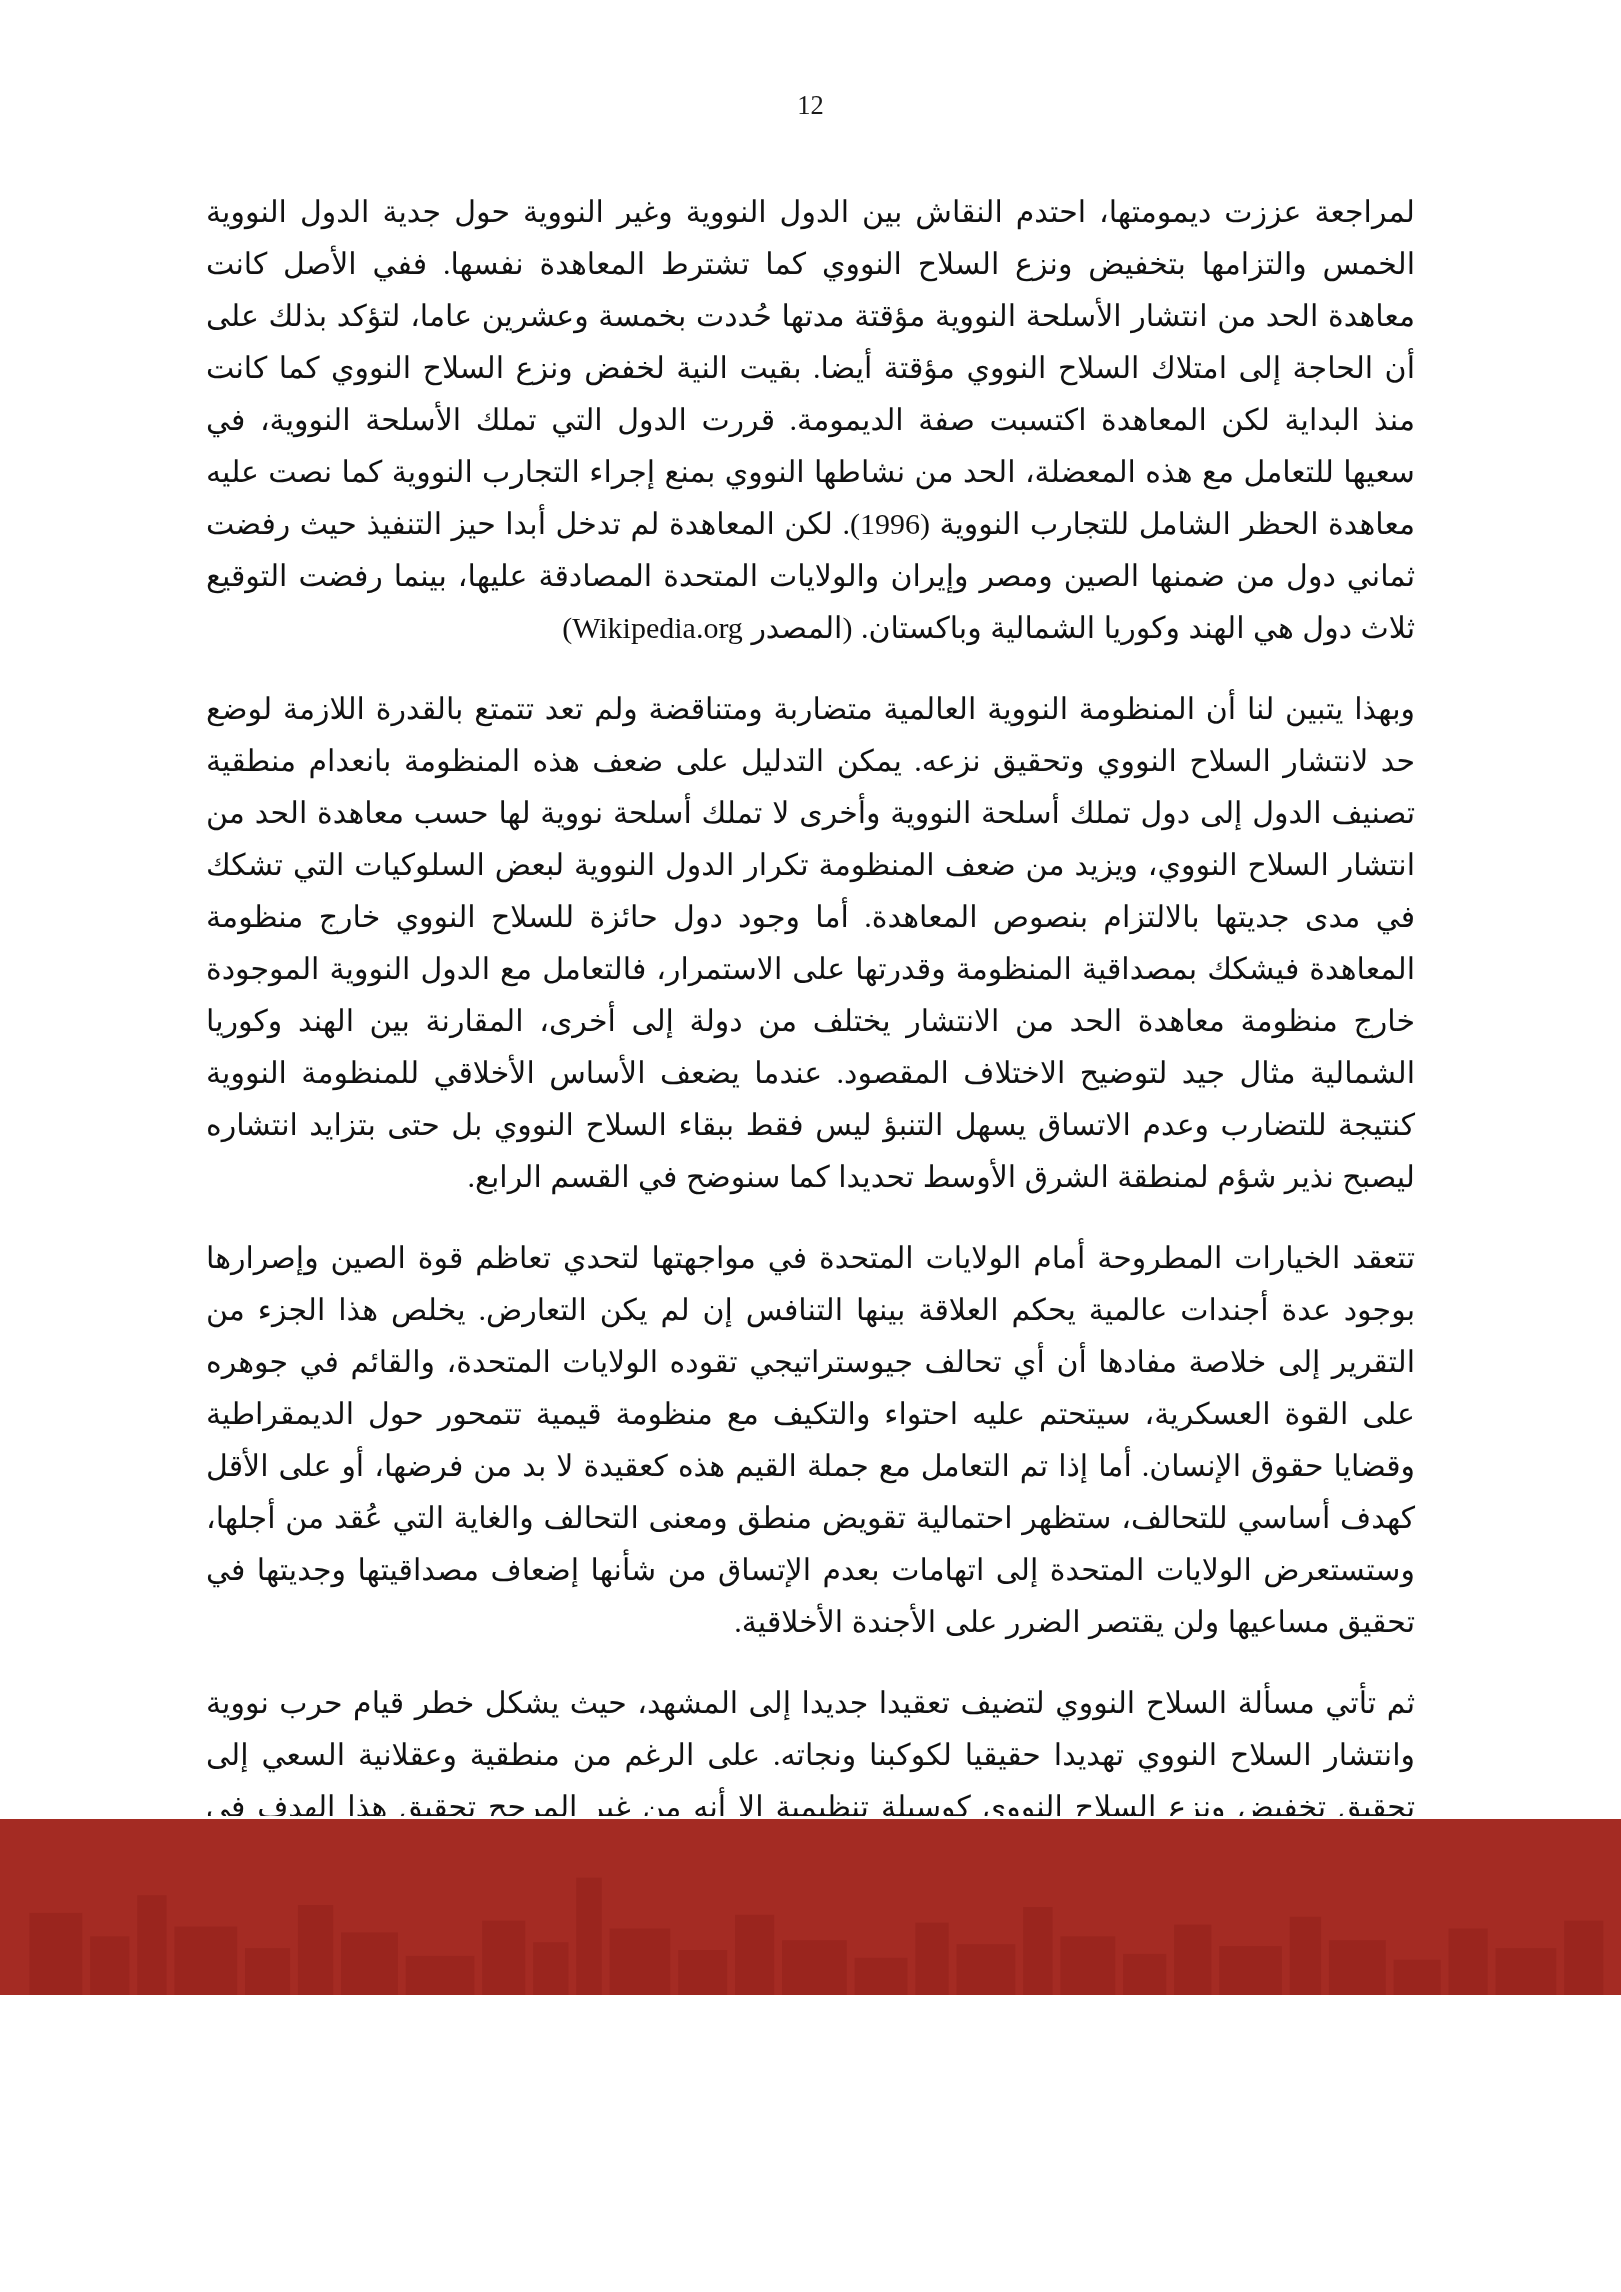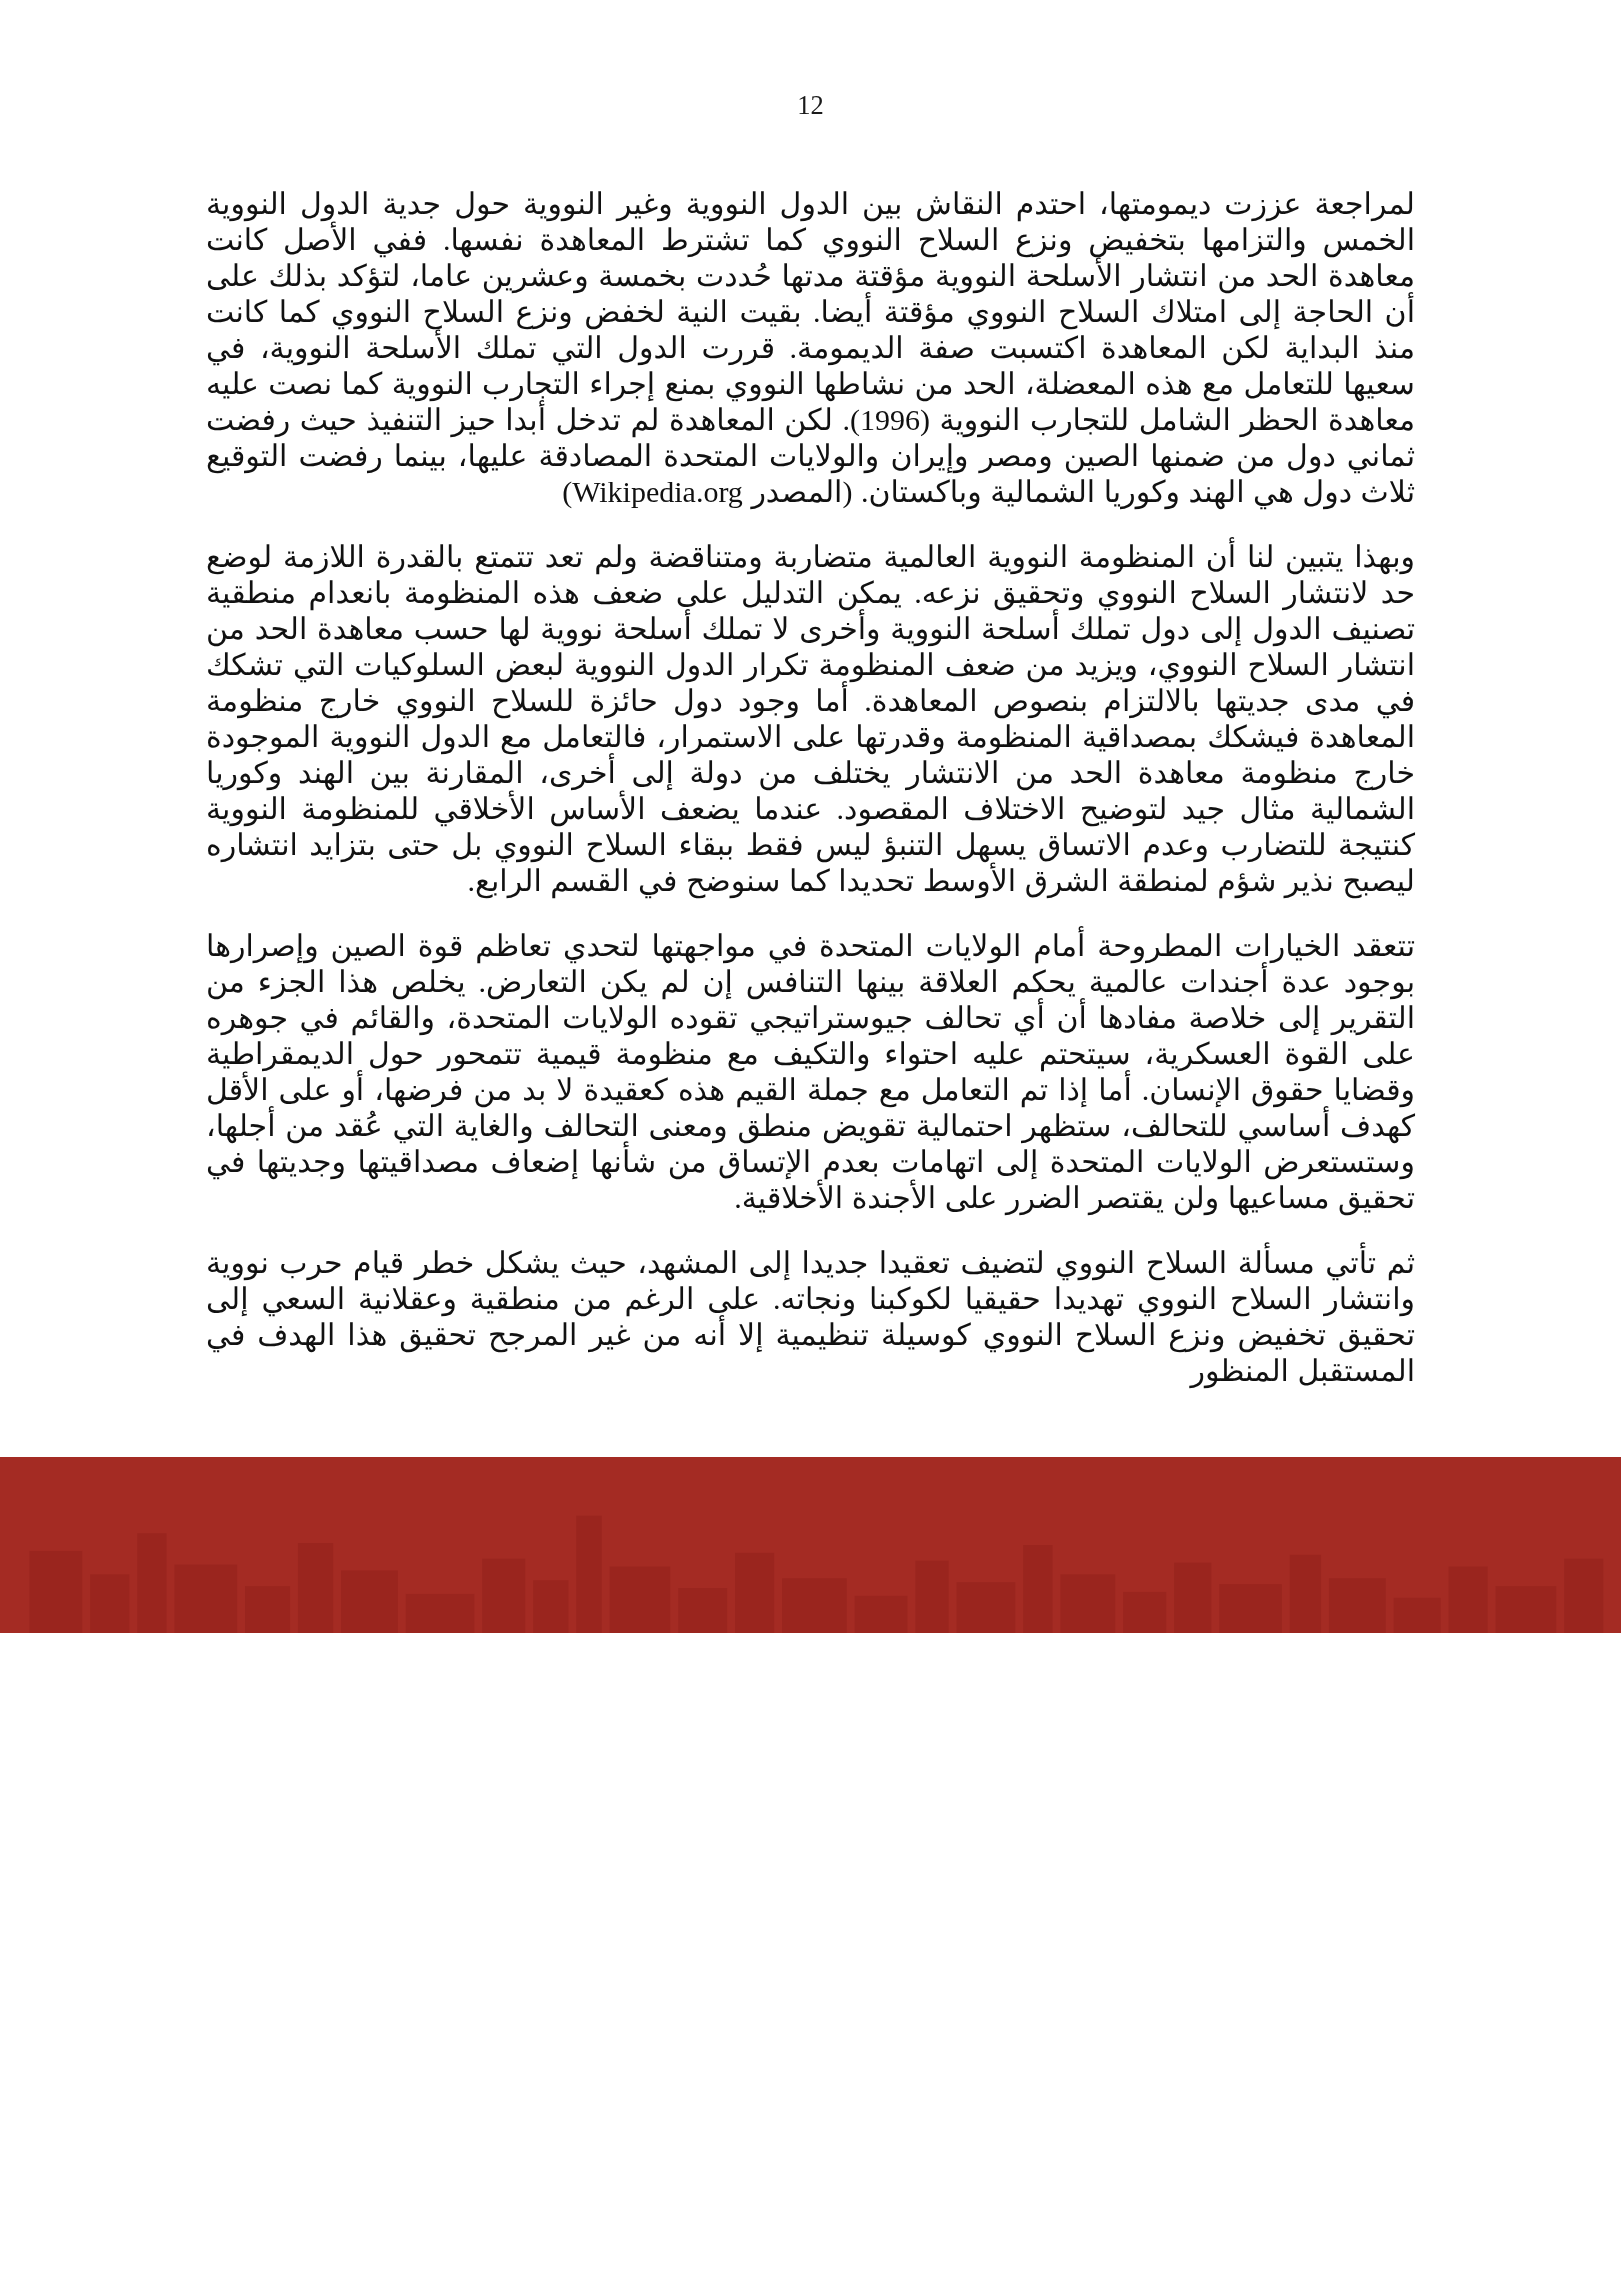--- a/index.html
+++ b/index.html
@@ -3,21 +3,21 @@
 <meta charset="utf-8">
 <style>
   html, body {
     margin: 0;
     padding: 0;
     background: #ffffff;
   }
   .page {
     position: relative;
     width: 1621px;
-    height: 1633px;
+    height: 1995px;
     background: #ffffff;
     overflow: hidden;
     font-family: "Liberation Serif", "DejaVu Serif", serif;
   }
   .page-number {
     position: absolute;
     top: 90px;
     left: 0;
     width: 1621px;
     text-align: center;
@@ -29,21 +29,21 @@
     position: absolute;
     top: 186px;
     right: 206px;
     left: 206px;
     direction: rtl;
     text-align: justify;
     text-align-last: right;
   }
   .para {
     font-size: 30px;
-    line-height: 36px;
+    line-height: 52px;
     color: #111111;
     margin: 0 0 29px 0;
     text-align: justify;
     text-align-last: right;
     word-spacing: 1px;
   }
   .para:last-child {
     margin-bottom: 0;
   }
   .footer-band {

